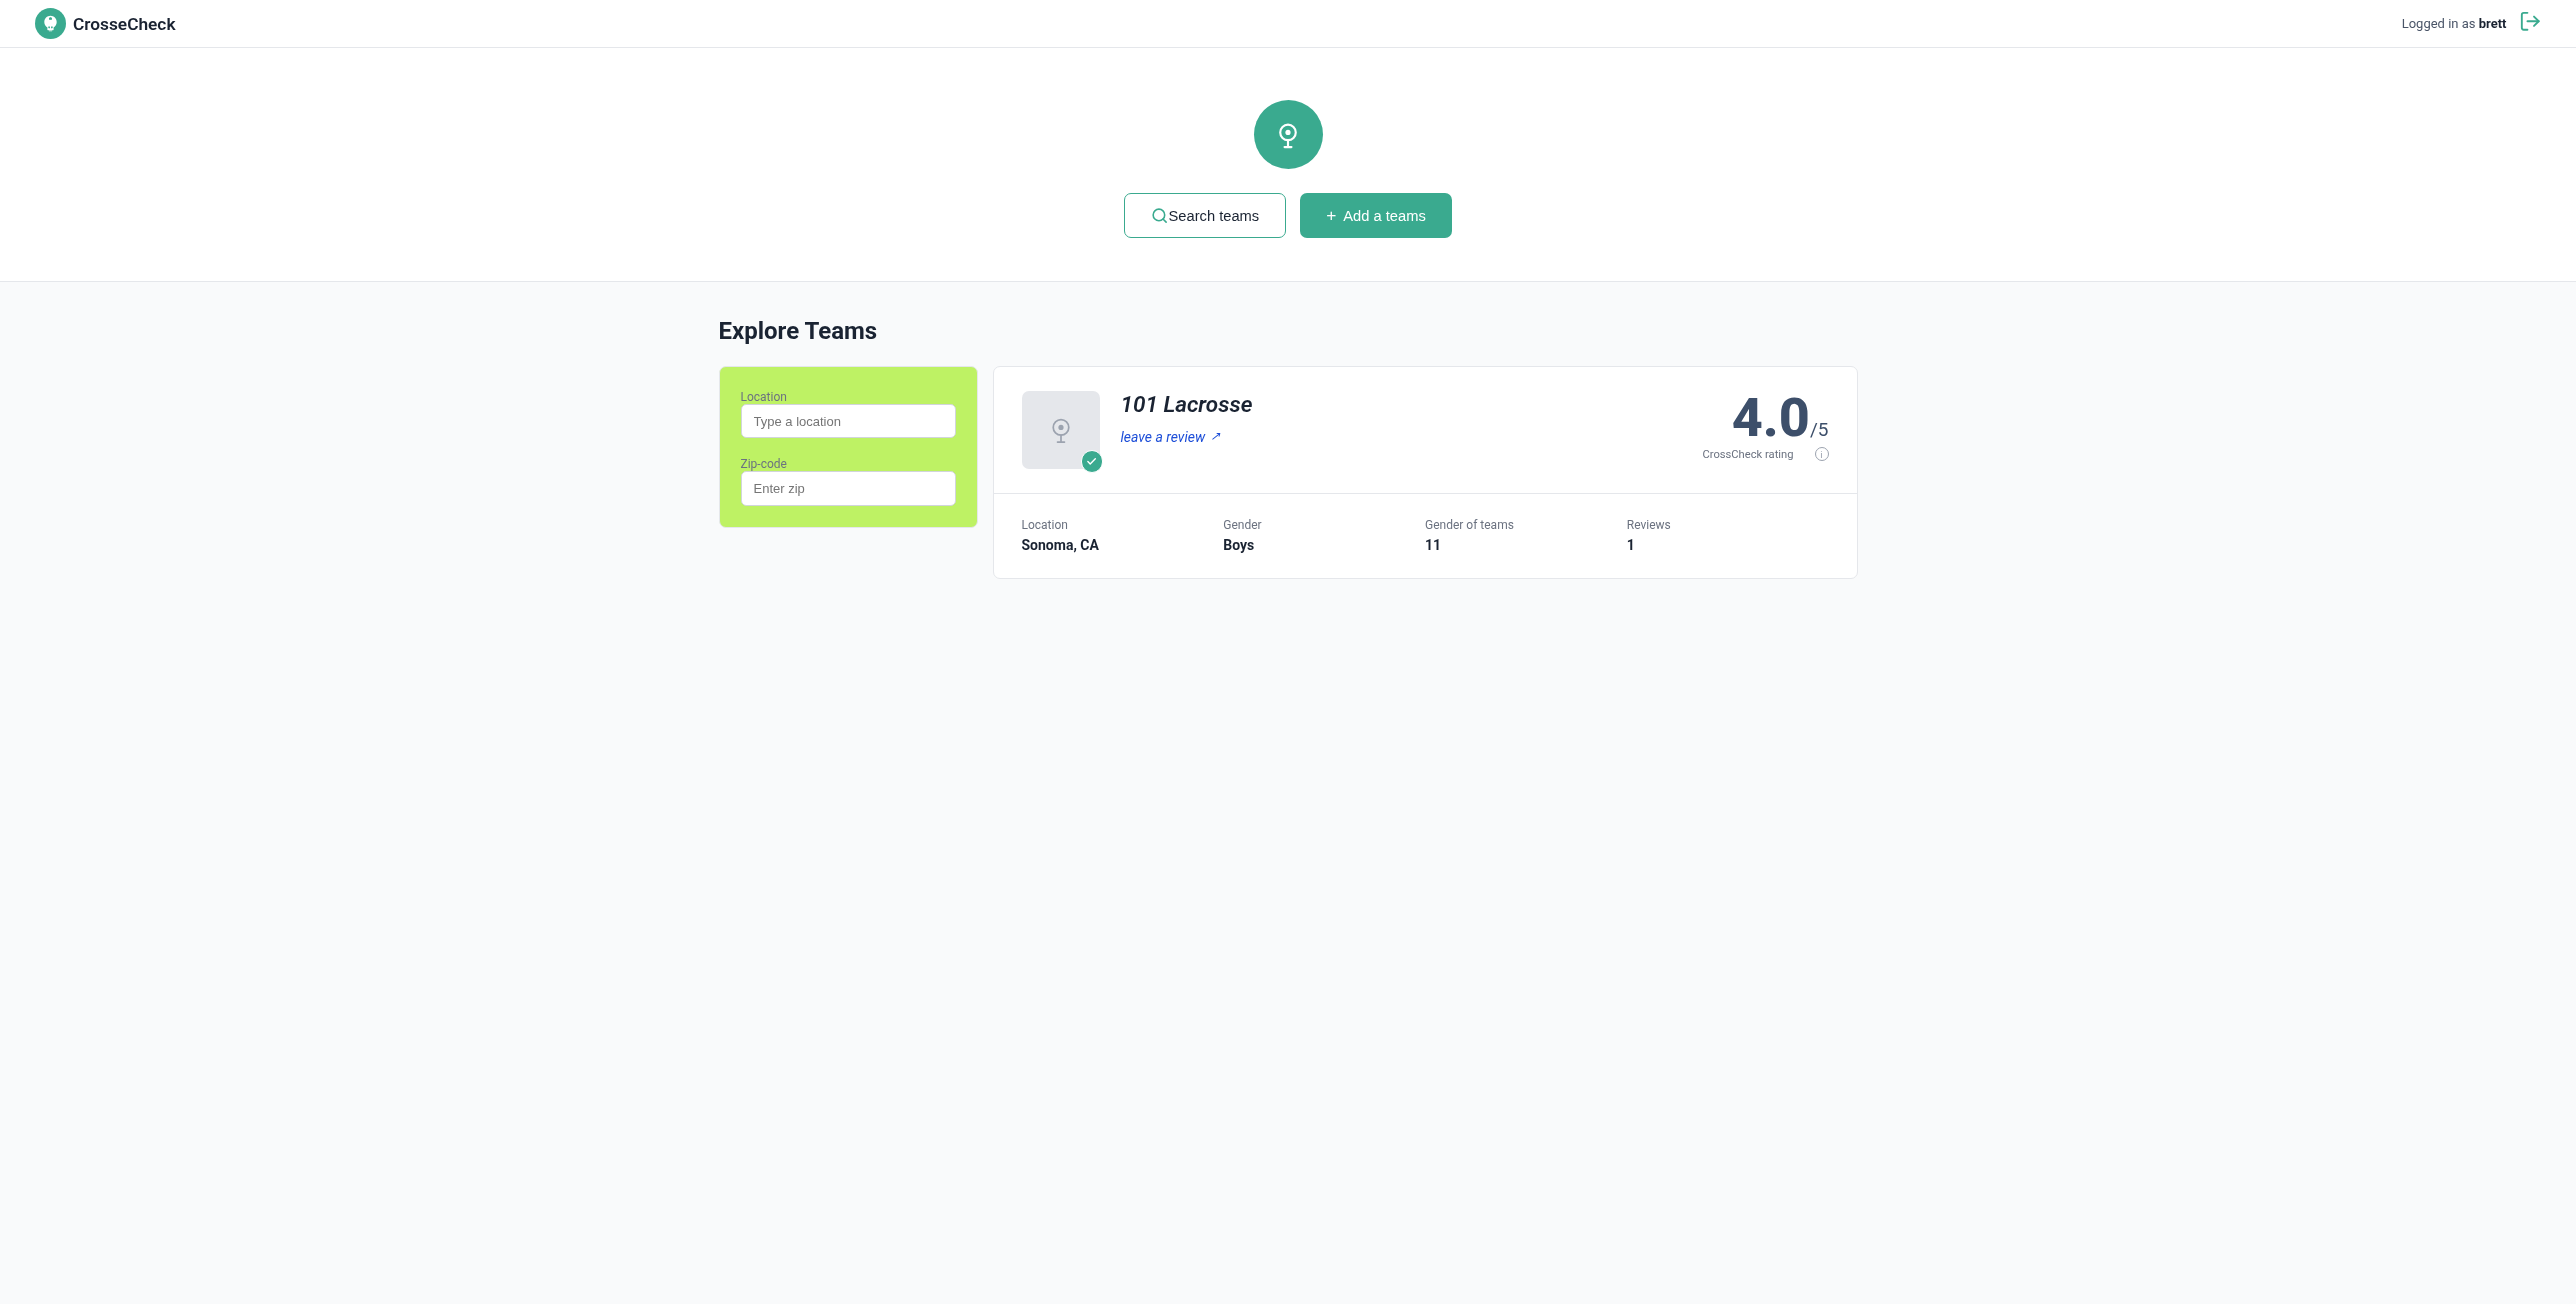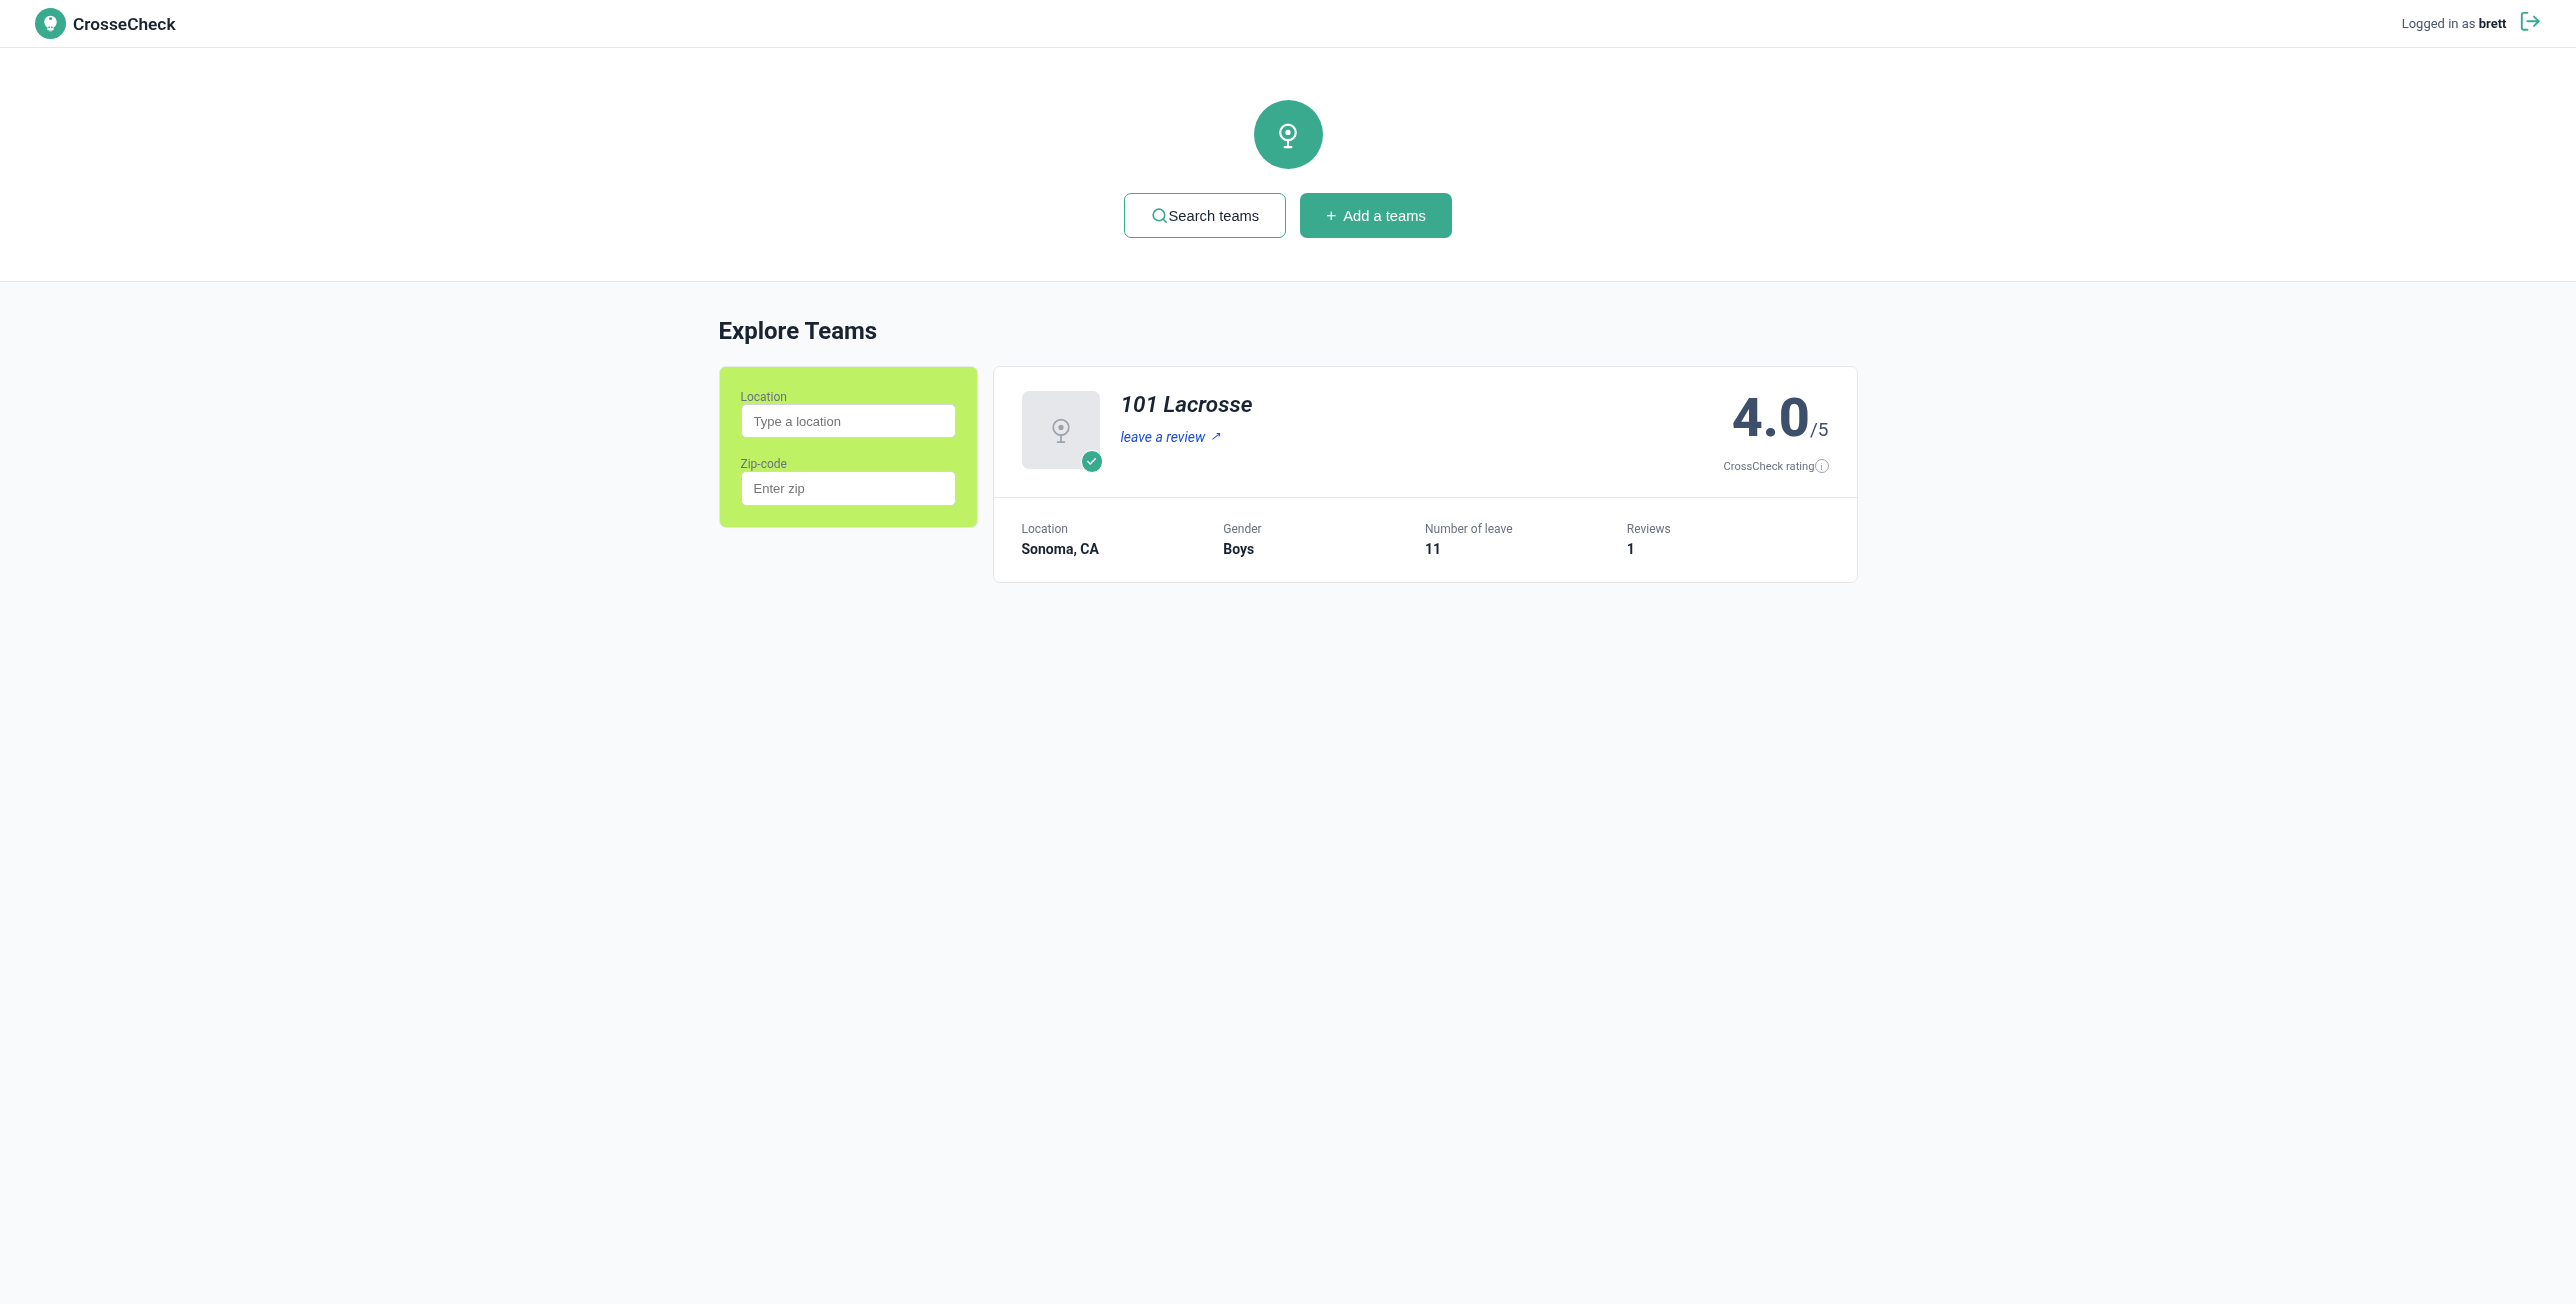--- a/index.html
+++ b/index.html
@@ -225,24 +225,24 @@
       line-height: 1;
     }
     .rating-denom {
       font-size: 19px;
       font-weight: 400;
       color: #3d4f6a;
     }
     .rating-label {
       font-size: 11.2px;
       color: #6b7280;
-      margin-top: 14px;
-      display: flex;
-      align-items: center;
-      gap: 0;
+      margin-top: 2px;
+      display: flex;
+      align-items: center;
+      gap: 21px;
       justify-content: flex-end;
     }
     .info-icon {
       width: 14px;
       height: 14px;
       border: 0.9px solid #9ca3af;
       border-radius: 50%;
       display: inline-flex;
       align-items: center;
       justify-content: center;
@@ -371,21 +371,21 @@
       <div class="team-details" id="team-details-grid">
       <div class="detail-col">
     <div class="detail-col-label">Location</div>
     <div class="detail-col-value">Sonoma, CA</div>
   </div>
           <div class="detail-col">
     <div class="detail-col-label">Gender</div>
     <div class="detail-col-value">Boys</div>
   </div>
           <div class="detail-col">
-    <div class="detail-col-label">Number of leave</div>
+    <div class="detail-col-label">Gender of teams</div>
     <div class="detail-col-value">11</div>
   </div>
           <div class="detail-col">
     <div class="detail-col-label">Reviews</div>
     <div class="detail-col-value">1</div>
   </div>
         </div>
     </div>
 
   </div>

